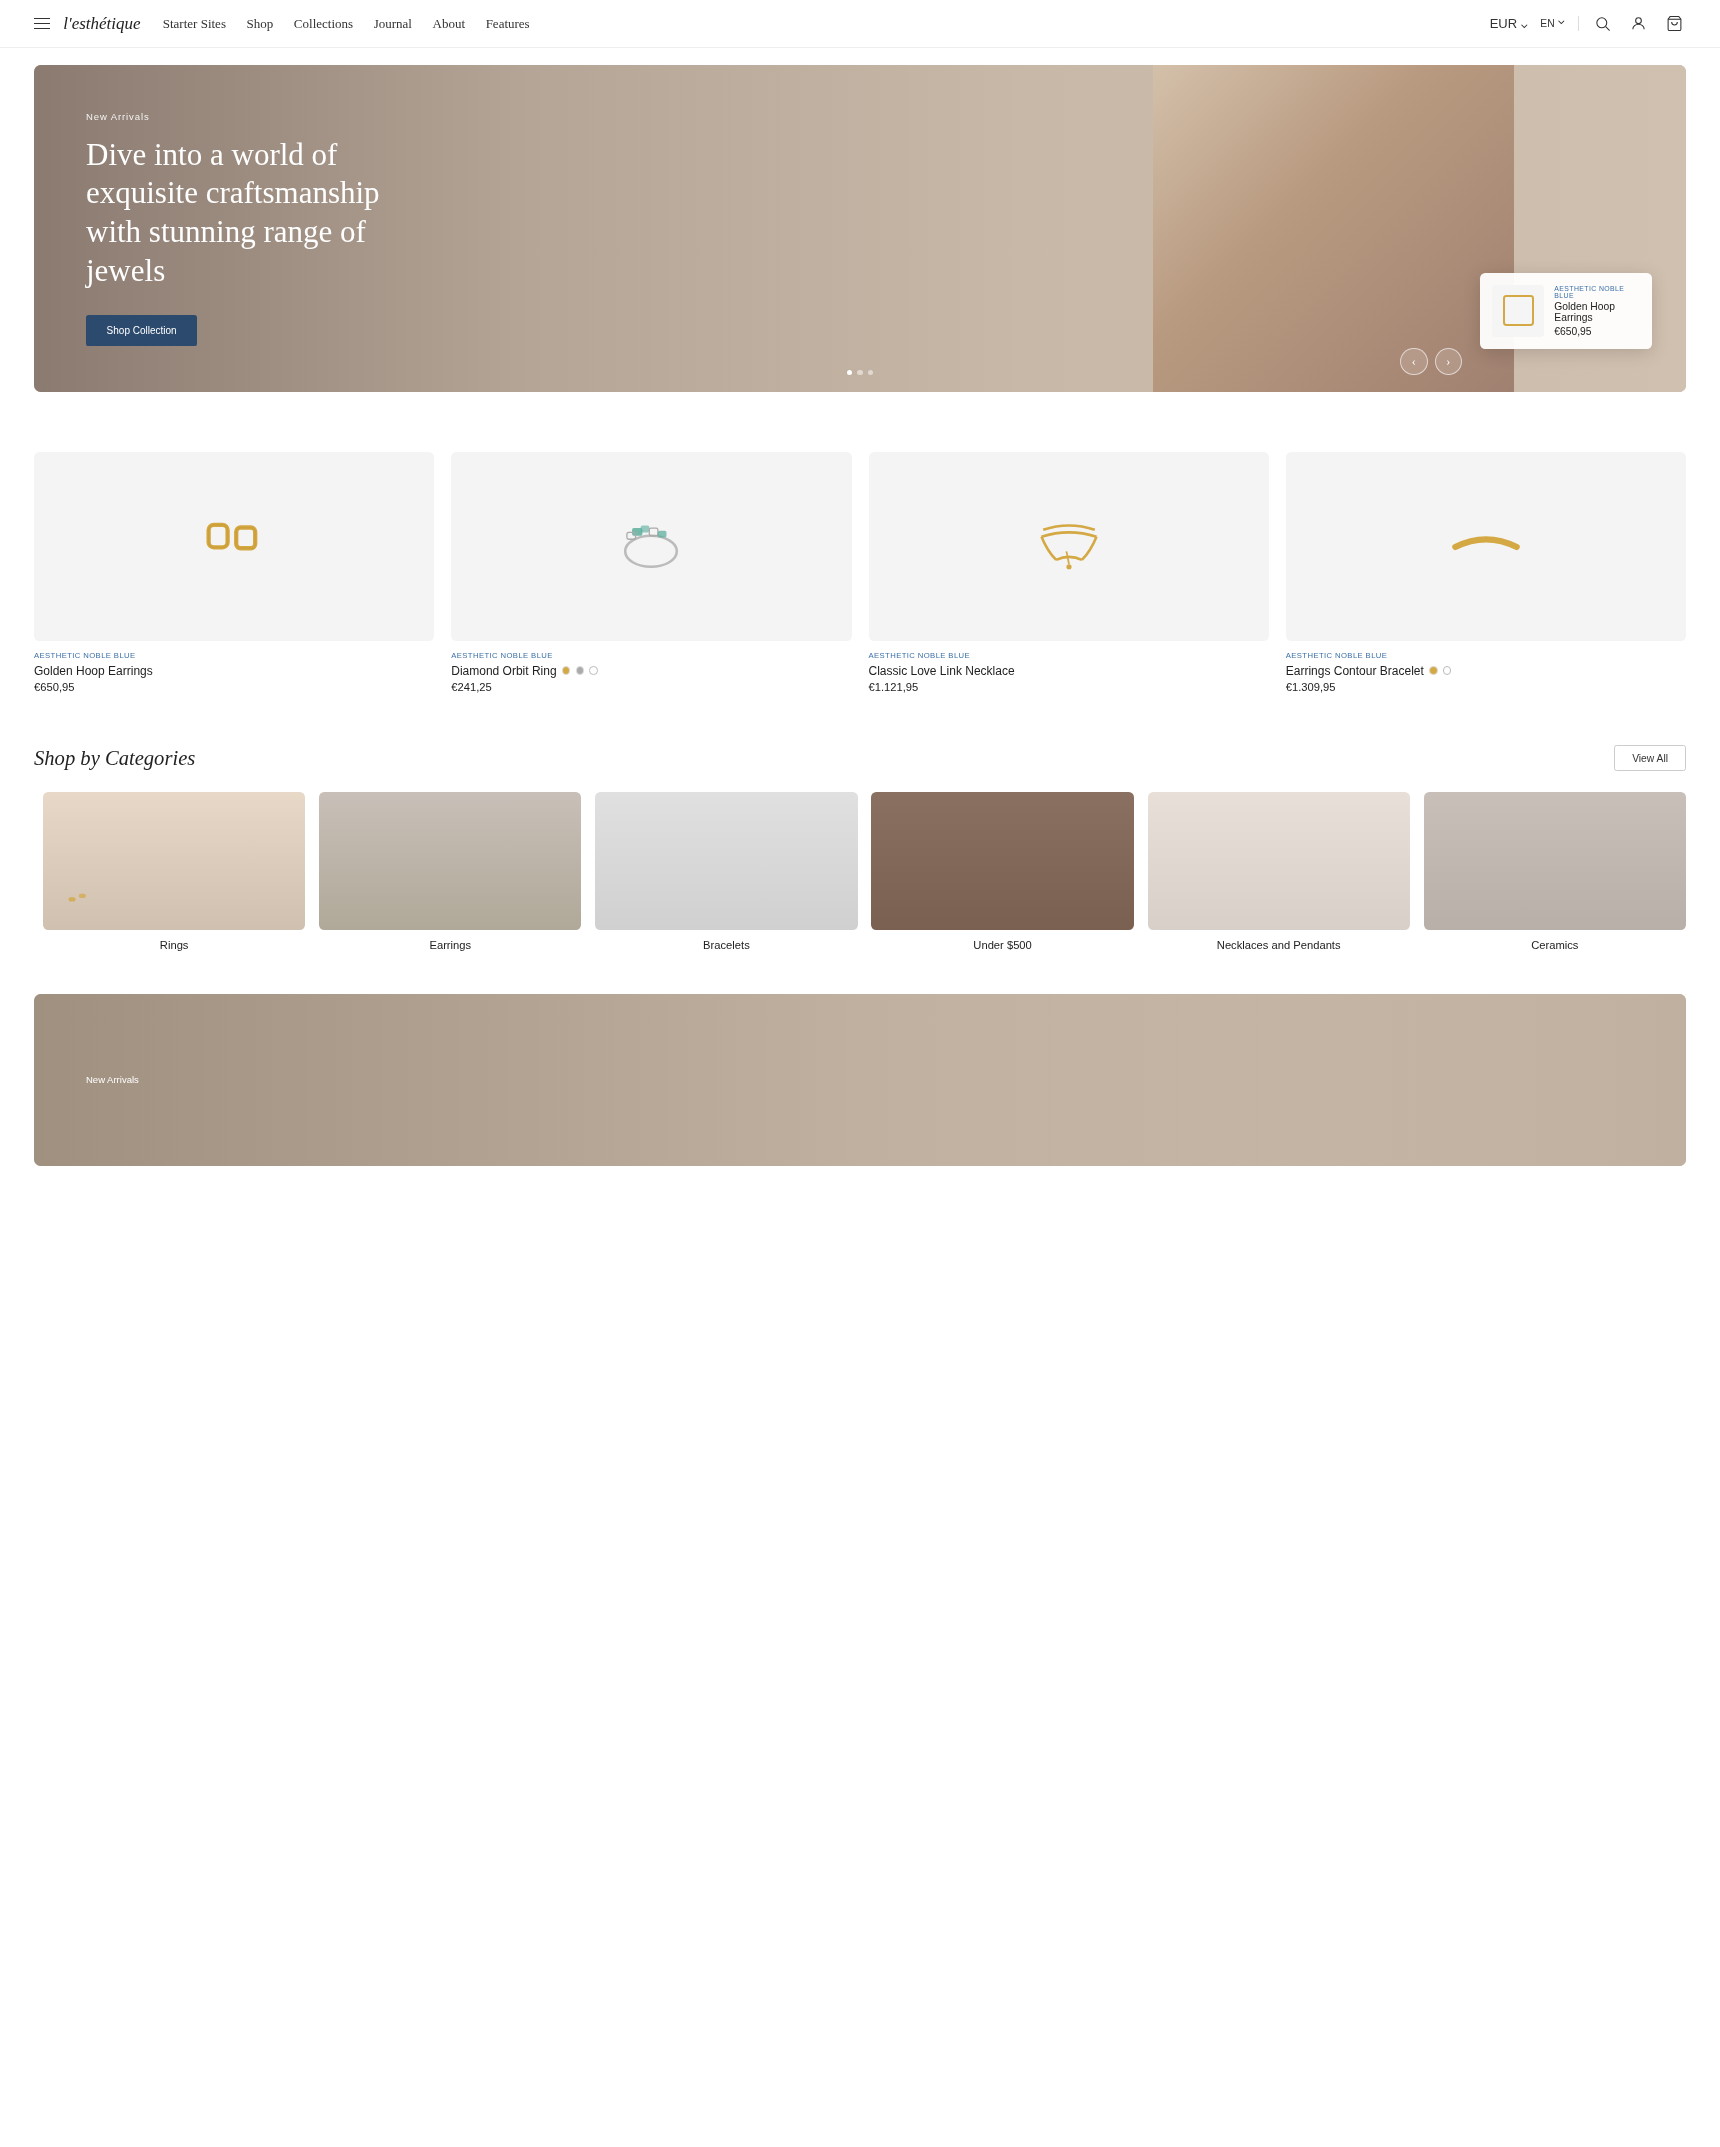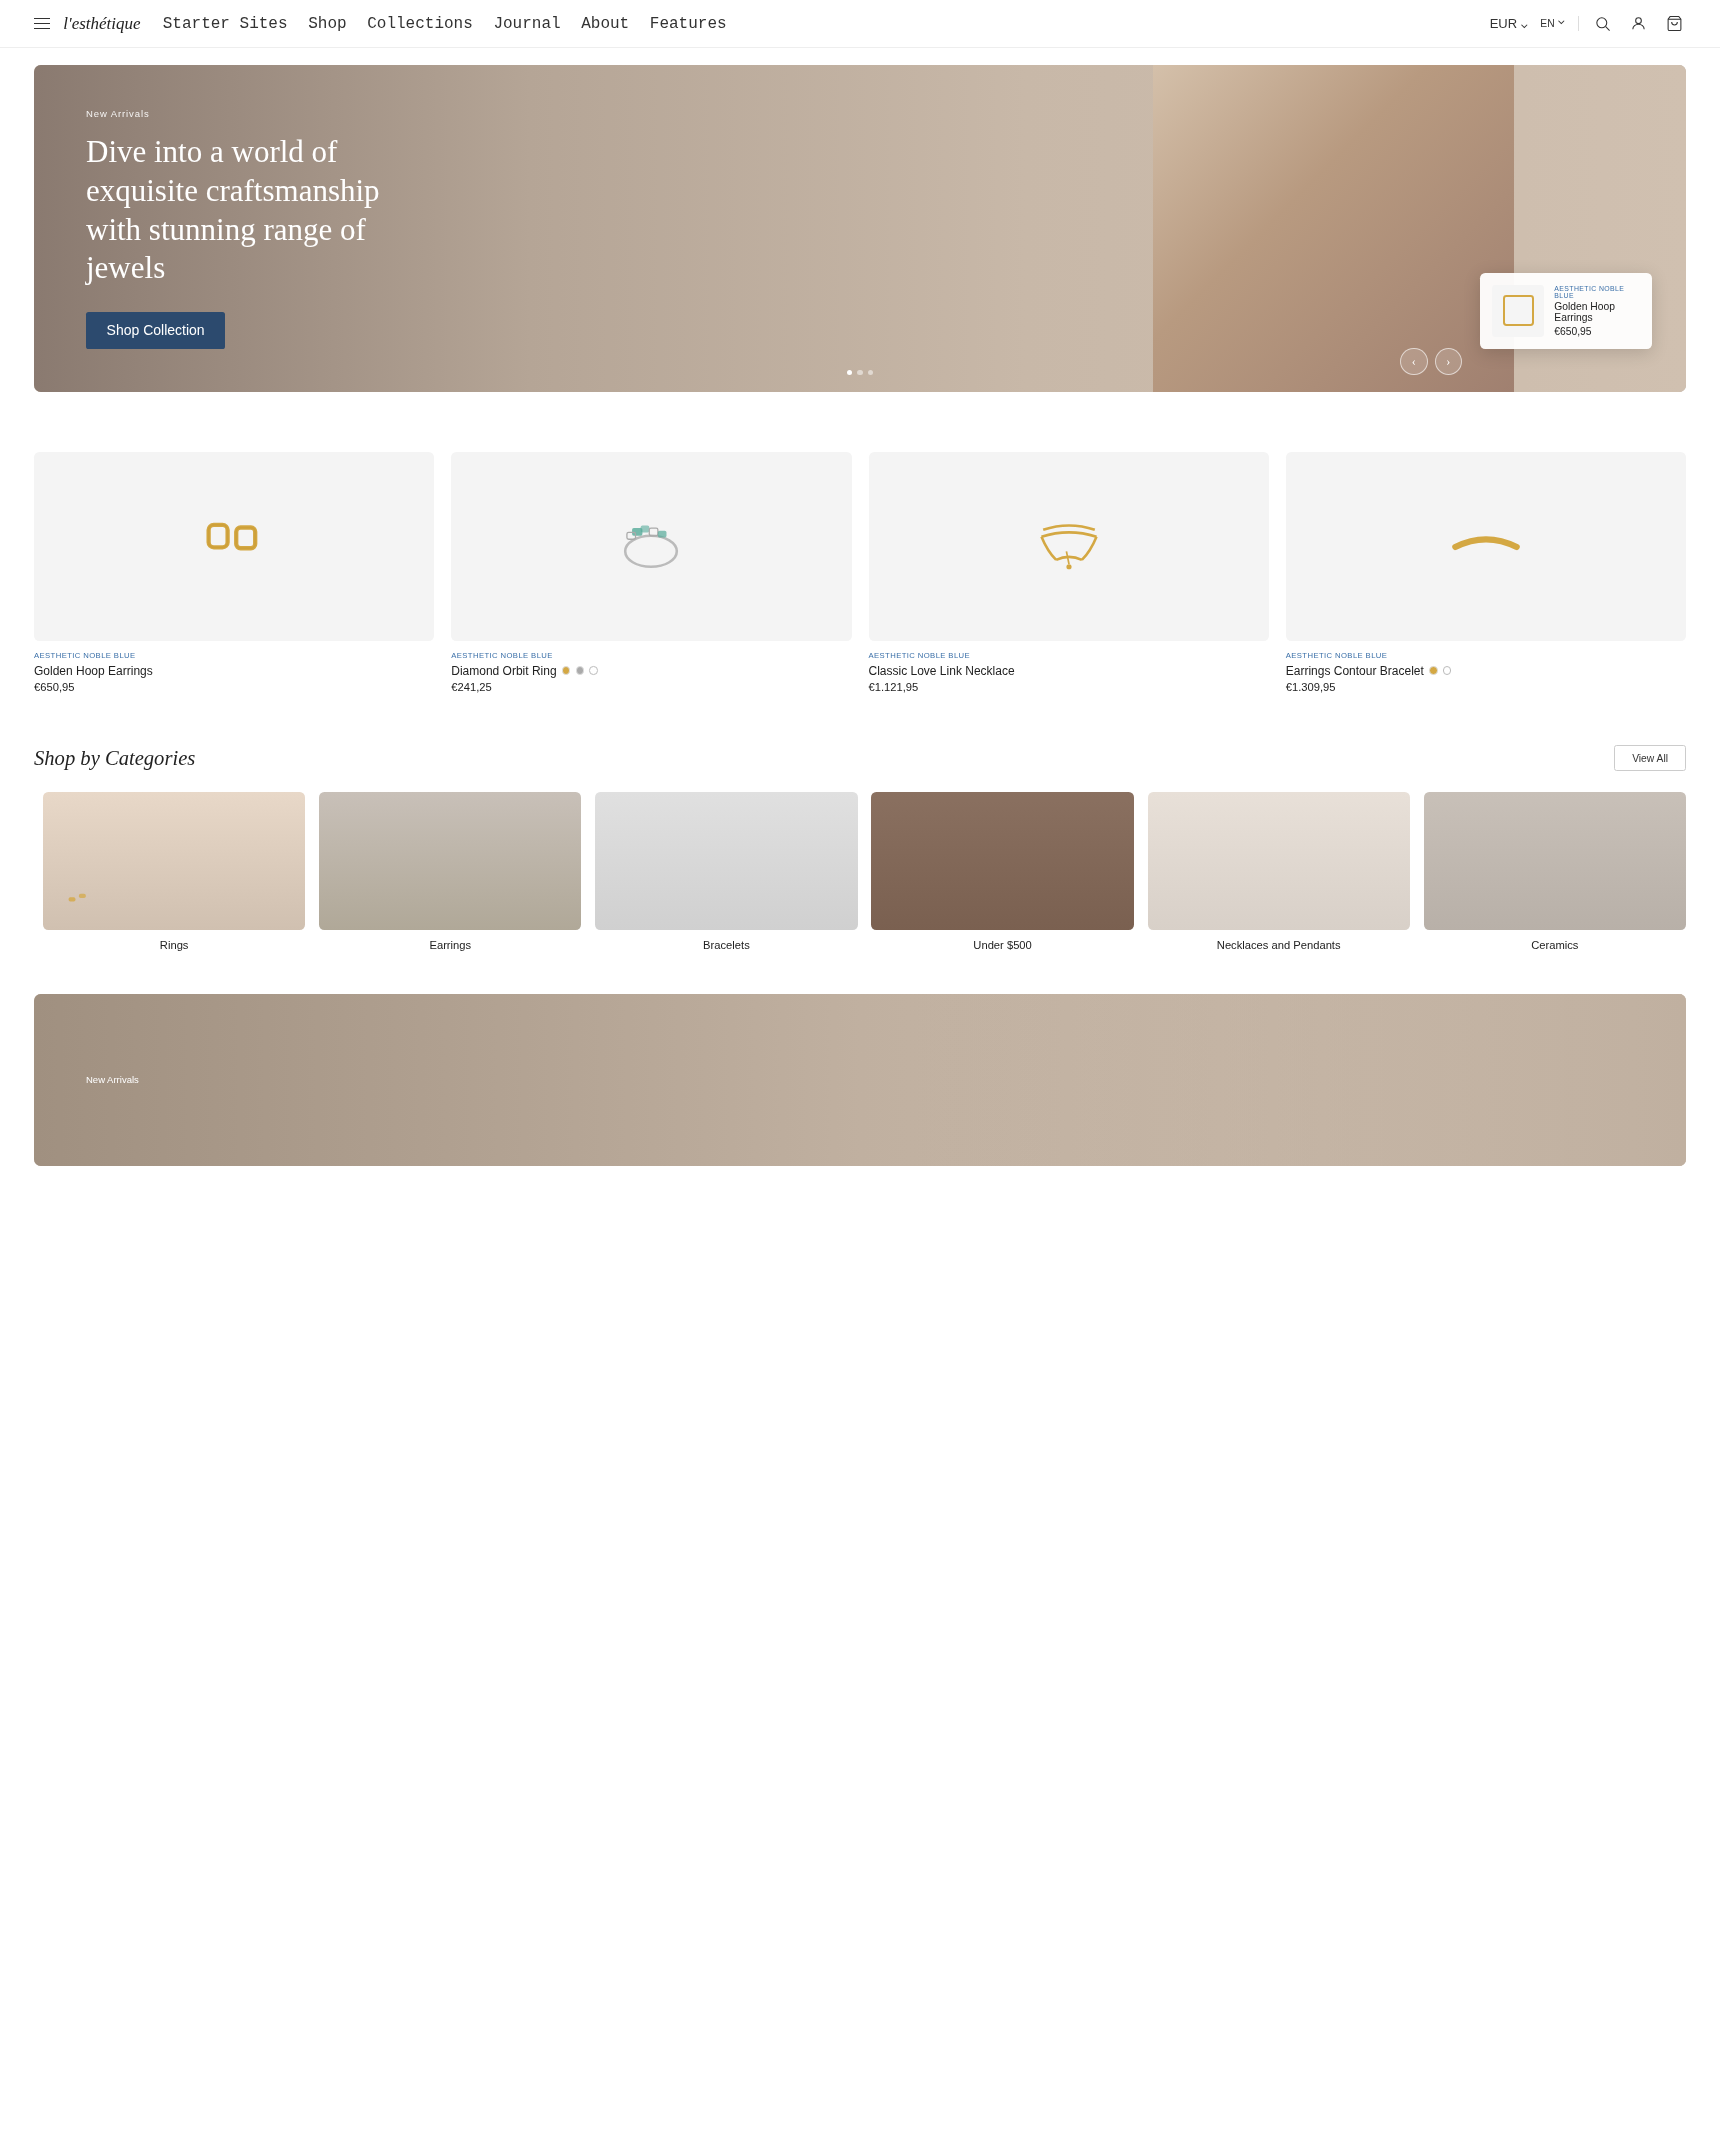--- a/index.html
+++ b/index.html
@@ -17,21 +17,21 @@
       position: sticky;
       top: 0;
       z-index: 100;
     }
     .navbar-left { display: flex; align-items: center; gap: 5.2px; }
     .hamburger-icon { cursor: pointer; display: flex; flex-direction: column; gap: 3.4px; margin-right: 8.6px; }
     .hamburger-icon span { display: block; width: 15.5px; height: 1.7px; background: #333; }
     .logo { font-style: italic; font-size: 17px; color: #222; font-family: Georgia, serif; margin-right: 17px; }
     .logo em { font-style: italic; }
     .nav-links { display: flex; align-items: center; gap: 20.6px; list-style: none; }
-    .nav-links li a { text-decoration: none; color: #333; font-size: 16px; font-family: Liberation Mono, monospace; }
+    .nav-links li a { text-decoration: none; color: #333; font-size: 13px; font-family: Liberation Serif, serif; }
     .navbar-right { display: flex; align-items: center; gap: 12px; }
     .navbar-right .currency { font-size: 13px; font-family: sans-serif; color: #333; cursor: pointer; display: flex; align-items: flex-end; gap: 2.6px; }
     .navbar-right .lang { font-size: 10.3px; font-family: sans-serif; color: #333; cursor: pointer; display: flex; align-items: flex-start; gap: 2.6px; }
     .icon-btn { background: none; border: none; cursor: pointer; padding: 3.4px; display: flex; align-items: center; }
     .icon-btn svg { width: 17px; height: 17px; stroke: #333; fill: none; stroke-width: 1.5; }
     .divider-v { width: 0.9px; height: 15.5px; background: #ddd; }
 
     
     .hero {
       position: relative;
@@ -86,21 +86,21 @@
       line-height: 1.25;
       font-weight: normal;
       margin-bottom: 24px;
       color: #fff;
     }
     .hero-btn {
       background: #2c4a6e;
       color: #fff;
       border: none;
       padding: 10.3px 20.6px;
-      font-size: 14px;
+      font-size: 10px;
       font-family: sans-serif;
       cursor: pointer;
       border-radius: 2.6px;
     }
     .hero-product-card {
       position: absolute;
       right: 34px;
       bottom: 43px;
       background: rgba(255,255,255,0.95);
       border-radius: 5.2px;

